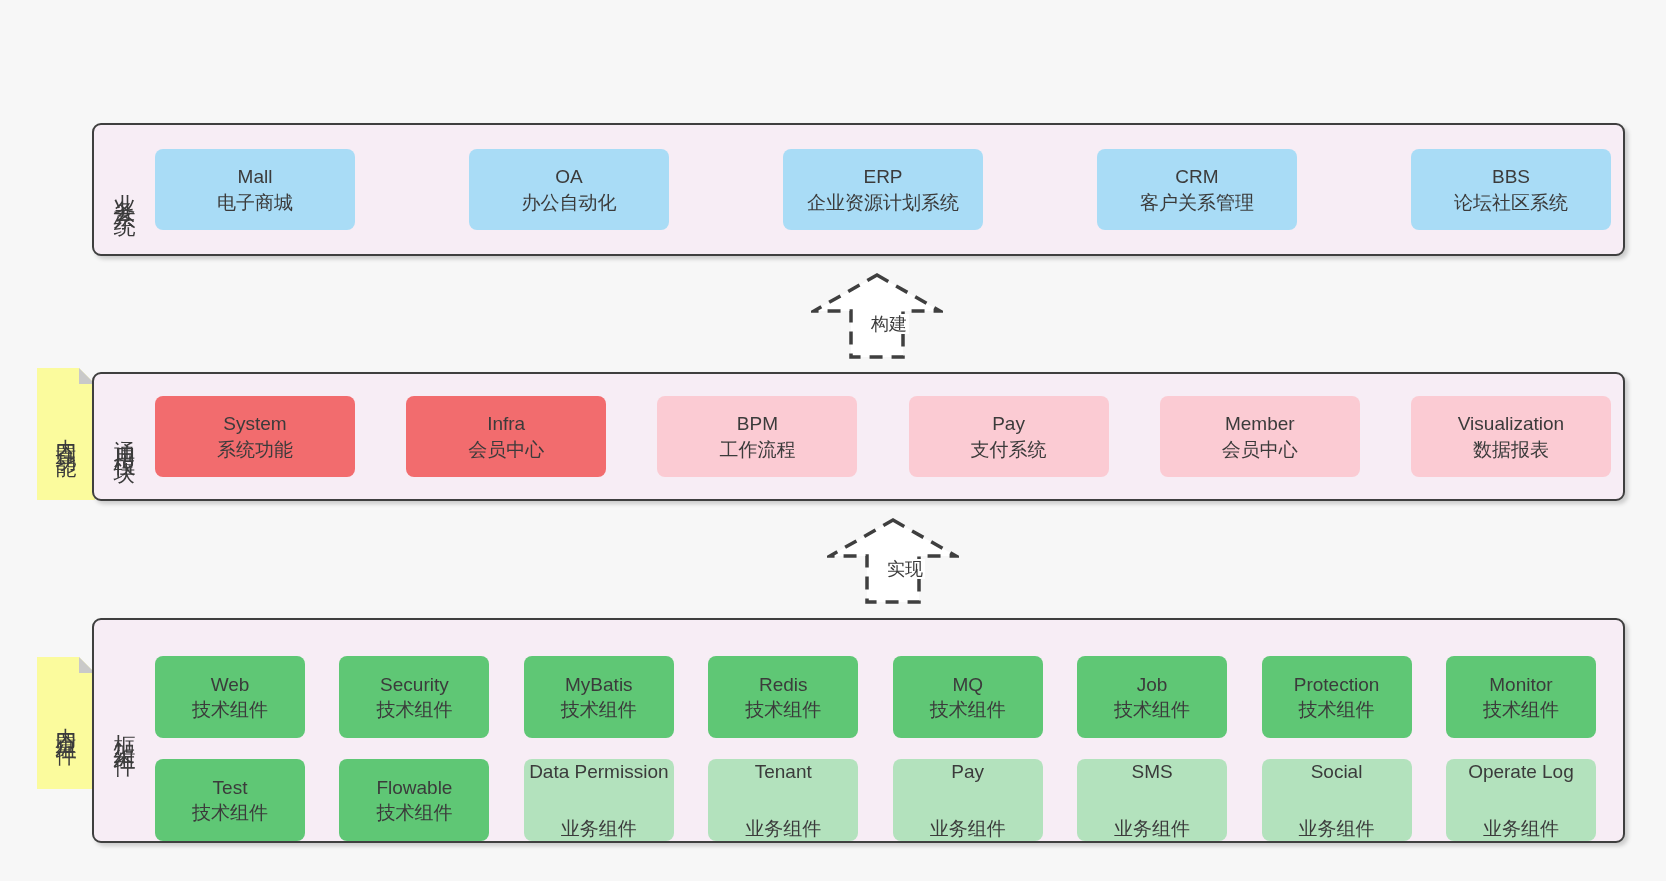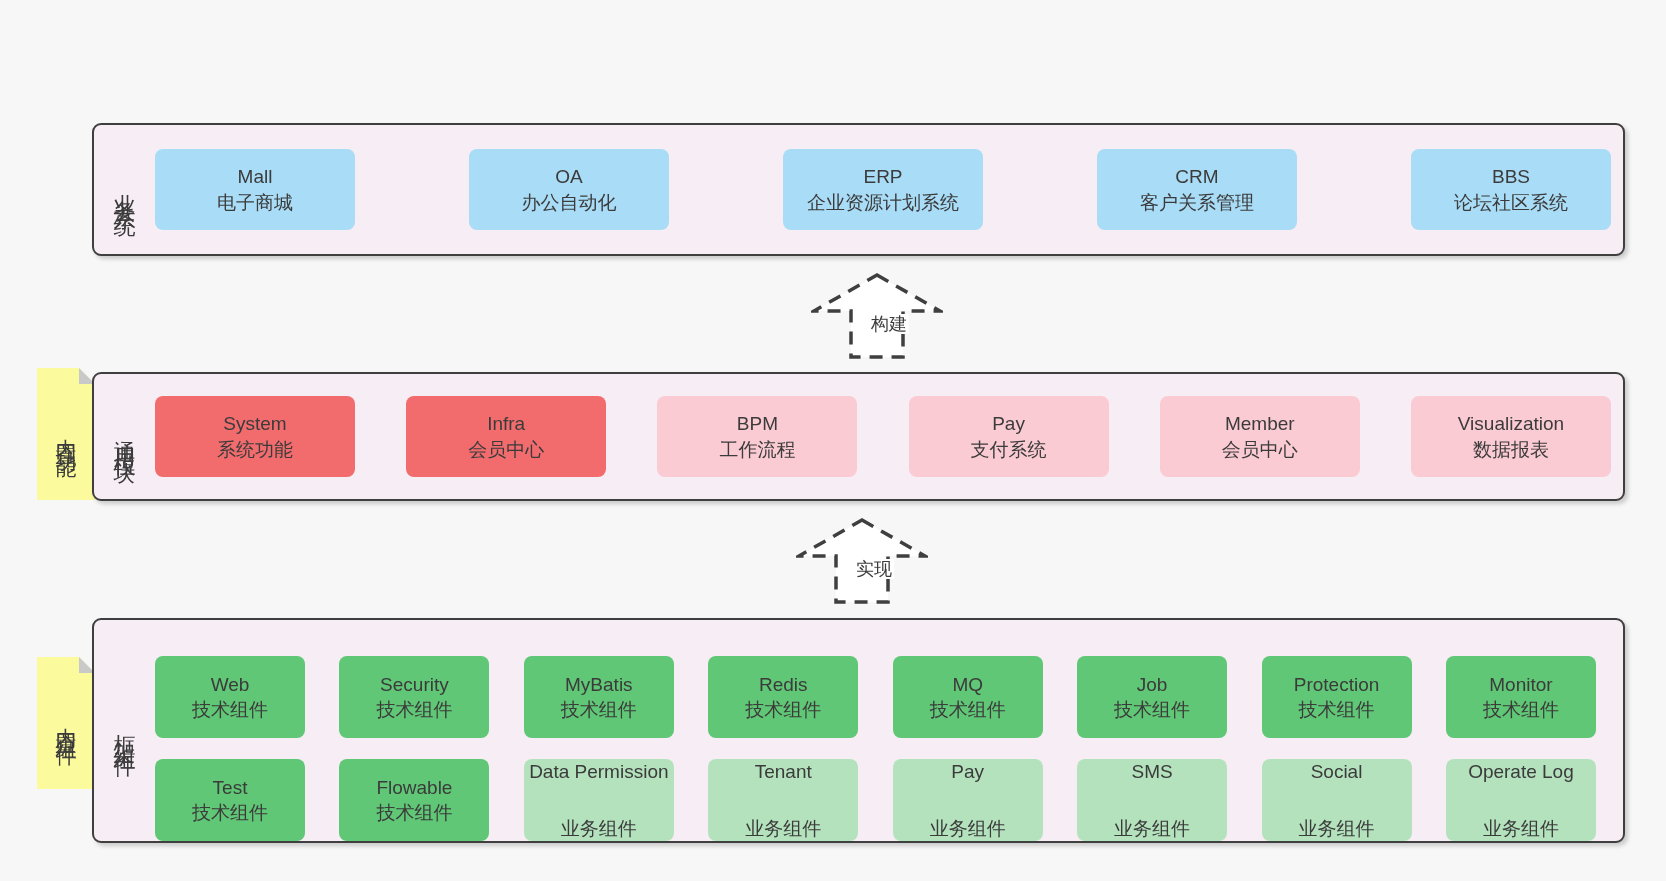--- a/index.html
+++ b/index.html
@@ -111,21 +111,21 @@
   }
 
   
   .arrow {
     position: absolute;
     width: 132px;
     height: 88px;
     z-index: 3;
   }
   .arrow-build     { left: 811px; top: 272px; }
-  .arrow-implement { left: 796px; top: 517px; }
+  .arrow-implement { left: 827px; top: 517px; }
   .arrow svg { position: absolute; inset: 0; }
   .arrow-label {
     position: absolute;
     top: 40px; left: 0; right: 0;
     text-align: center;
     font-size: 18px;
     color: #3b3b3b;
   }
   .arrow-label span { background: #ffffff; padding: 0 2px; margin-left: 24px; }
 </style>

